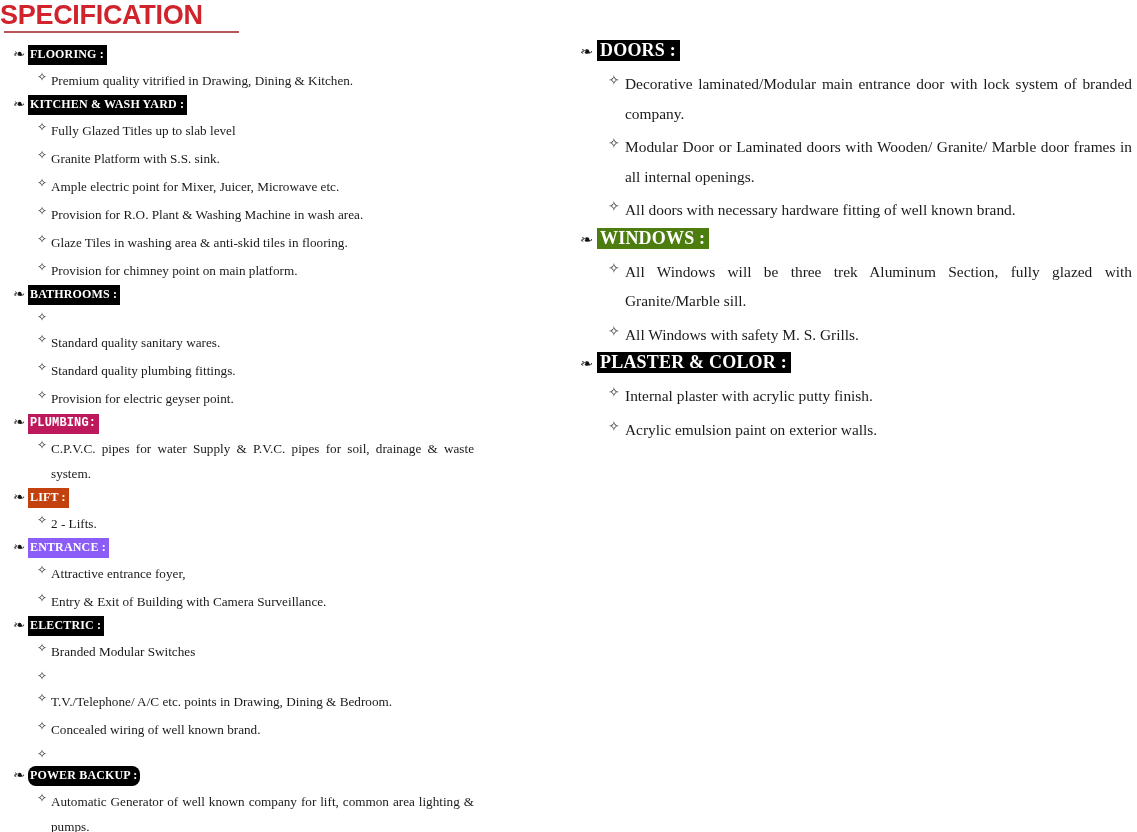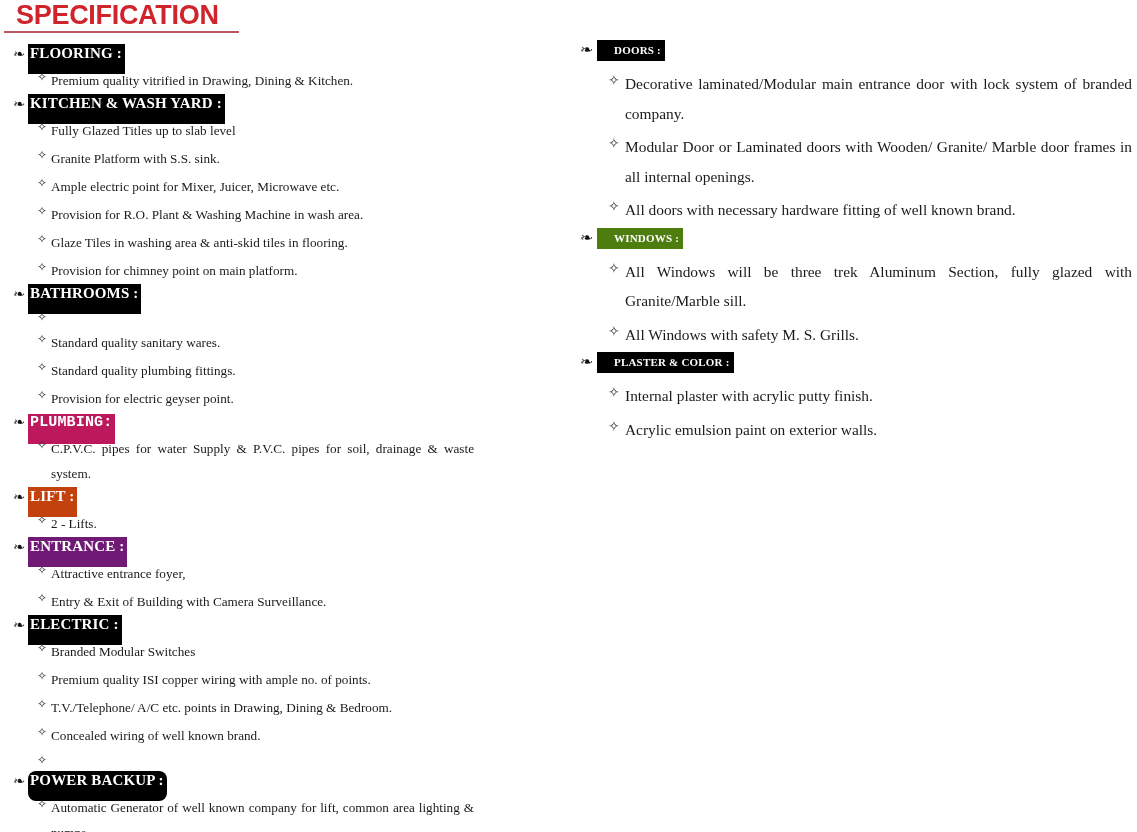--- a/index.html
+++ b/index.html
@@ -13,21 +13,21 @@
     position: relative;
     overflow: hidden;
     font-family: "Liberation Serif", "DejaVu Serif", serif;
     color: #1a1a1a;
     -webkit-font-smoothing: antialiased;
   }
 
   
   #doc-title {
     position: absolute;
-    left: 16px;
+    left: 0;
     top: 0px;
     font-family: "Liberation Sans", "DejaVu Sans", sans-serif;
     font-weight: bold;
     font-size: 27px;
     line-height: 30px;
     letter-spacing: -0.3px;
     color: #d0232b;
     white-space: nowrap;
   }
   #doc-title-rule {
@@ -91,30 +91,30 @@
     color: #3a3a3a;
   }
   .item-text {
     flex: 1 1 auto;
     text-align: justify;
     text-justify: inter-word;
   }
 
   
   #left-column .sec-bullet   { width: 15px; font-size: 12px; }
-  #left-column .sec-label    { font-size: 15px; line-height: 16px; padding: 1px 3px 13px 2px; letter-spacing: 0.15px; }
+  #left-column .sec-label    { font-size: 12px; line-height: 16px; padding: 1px 3px 3px 2px; letter-spacing: 0.15px; }
   #left-column .section-head { height: 21px; padding-left: 13px; }
   #left-column .item         { padding-left: 37px; margin-top: 3px; }
   #left-column .item-bullet  { width: 14px; font-size: 12px; line-height: 19px; }
   #left-column .item-text    { font-size: 13.2px; line-height: 25px; padding-right: 26px; }
   #left-column .section      { margin-bottom: 1px; }
 
   
   #right-column .sec-bullet   { width: 17px; font-size: 13px; }
-  #right-column .sec-label    { font-size: 11px; line-height: 19px; padding: 1px 4px 1px 17px; letter-spacing: 0.2px; }
+  #right-column .sec-label    { font-size: 18px; line-height: 19px; padding: 1px 4px 1px 3px; letter-spacing: 0.2px; }
   #right-column .section-head { height: 25px; padding-left: 10px; }
   #right-column .item         { padding-left: 38px; margin-top: 4px; }
   #right-column .item-bullet  { width: 17px; font-size: 14px; line-height: 22px; }
   #right-column .item-text    { font-size: 15.4px; line-height: 29.5px; padding-right: 5px; }
   #right-column .section      { margin-bottom: 3px; }
 </style>
 </head>
 <body>
 
 <div id="doc-title" style="color: rgb(208, 35, 43);">SPECIFICATION</div>
@@ -182,39 +182,38 @@
       </div>
     </div>
     <div class="section">
       <div class="section-head"><span class="sec-bullet">❧</span><span class="sec-label" style="background: #c2410c; color: rgb(255, 255, 255);">LIFT :</span></div>
       <div class="item">
         <span class="item-bullet">✧</span>
         <span class="item-text">2 - Lifts.</span>
       </div>
     </div>
     <div class="section">
-      <div class="section-head"><span class="sec-bullet">❧</span><span class="sec-label" style="background: #701a75; color: rgb(255, 255, 255);">ENTRANCE :</span></div>
+      <div class="section-head"><span class="sec-bullet">❧</span><span class="sec-label" style="background: #8b5cf6; color: rgb(255, 255, 255);">ENTRANCE :</span></div>
       <div class="item">
         <span class="item-bullet">✧</span>
         <span class="item-text">Attractive entrance foyer,</span>
       </div>
       <div class="item">
         <span class="item-bullet">✧</span>
         <span class="item-text">Entry &amp; Exit of Building with Camera Surveillance.</span>
       </div>
     </div>
     <div class="section">
       <div class="section-head"><span class="sec-bullet">❧</span><span class="sec-label" style="background: rgb(0, 0, 0); color: rgb(255, 255, 255);">ELECTRIC :</span></div>
       <div class="item">
         <span class="item-bullet">✧</span>
         <span class="item-text">Branded Modular Switches</span>
       </div>
       <div class="item">
         <span class="item-bullet">✧</span>
-        <span class="item-text">Premium quality ISI copper wiring with ample no. of points.</span>
       </div>
       <div class="item">
         <span class="item-bullet">✧</span>
         <span class="item-text">T.V./Telephone/ A/C etc. points in Drawing, Dining &amp; Bedroom.</span>
       </div>
       <div class="item">
         <span class="item-bullet">✧</span>
         <span class="item-text">Concealed wiring of well known brand.</span>
       </div>
       <div class="item">

